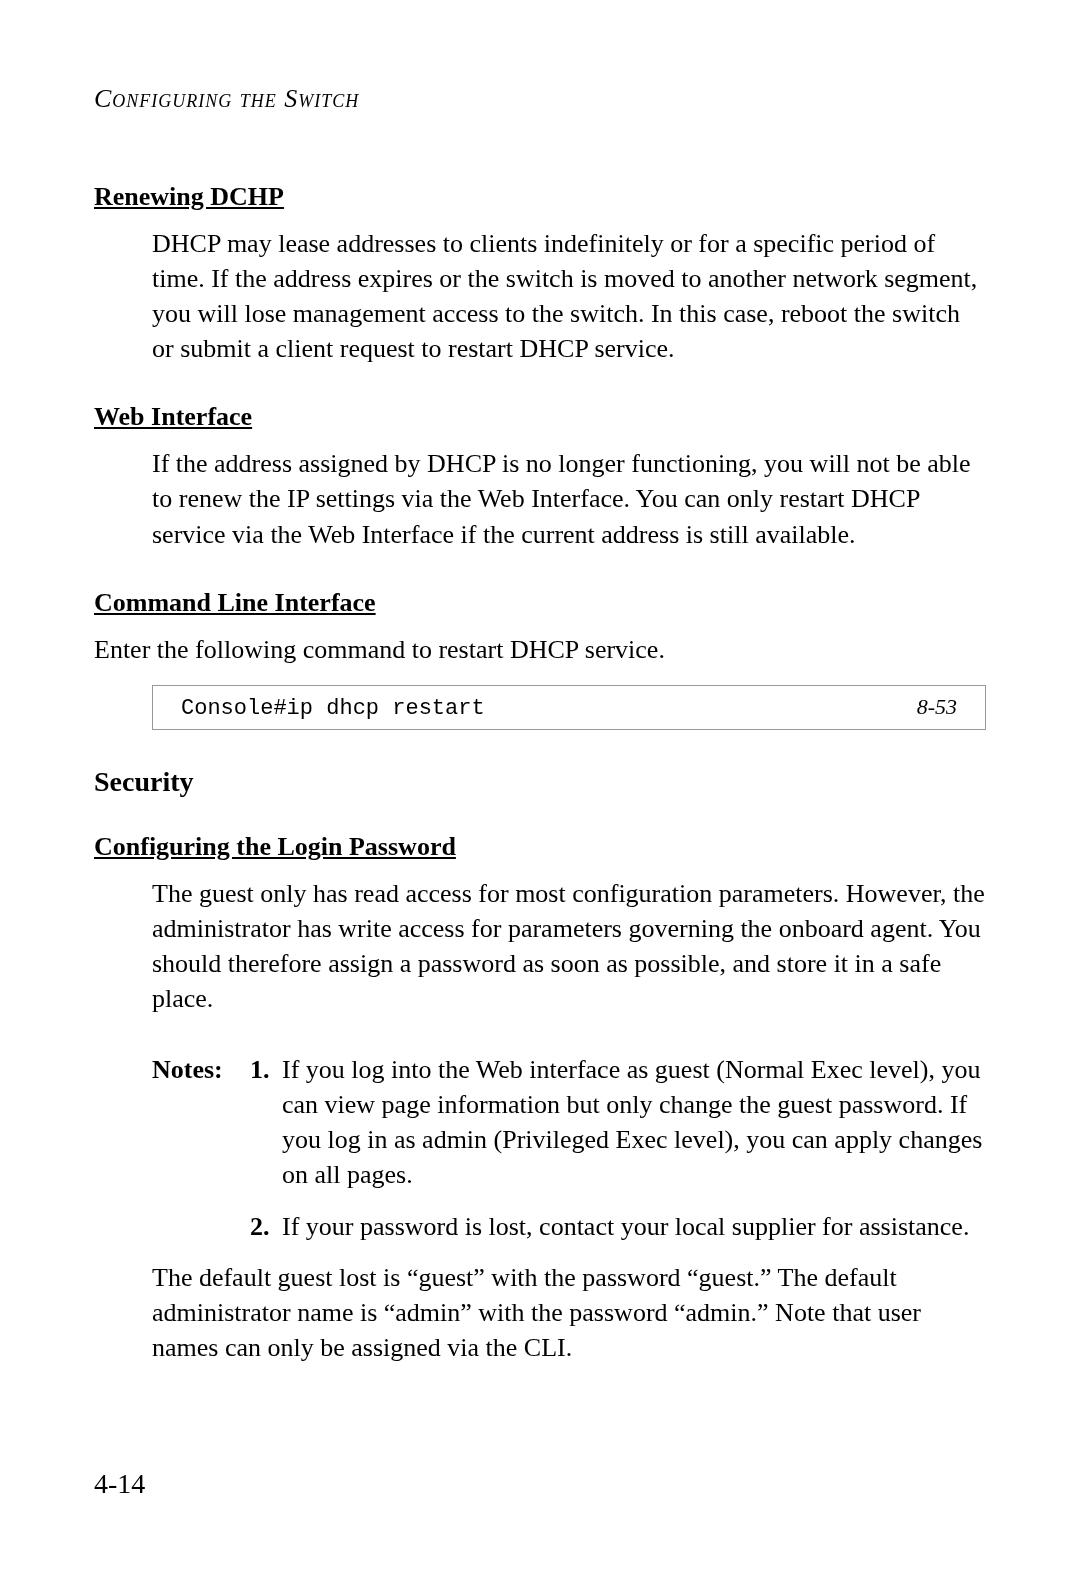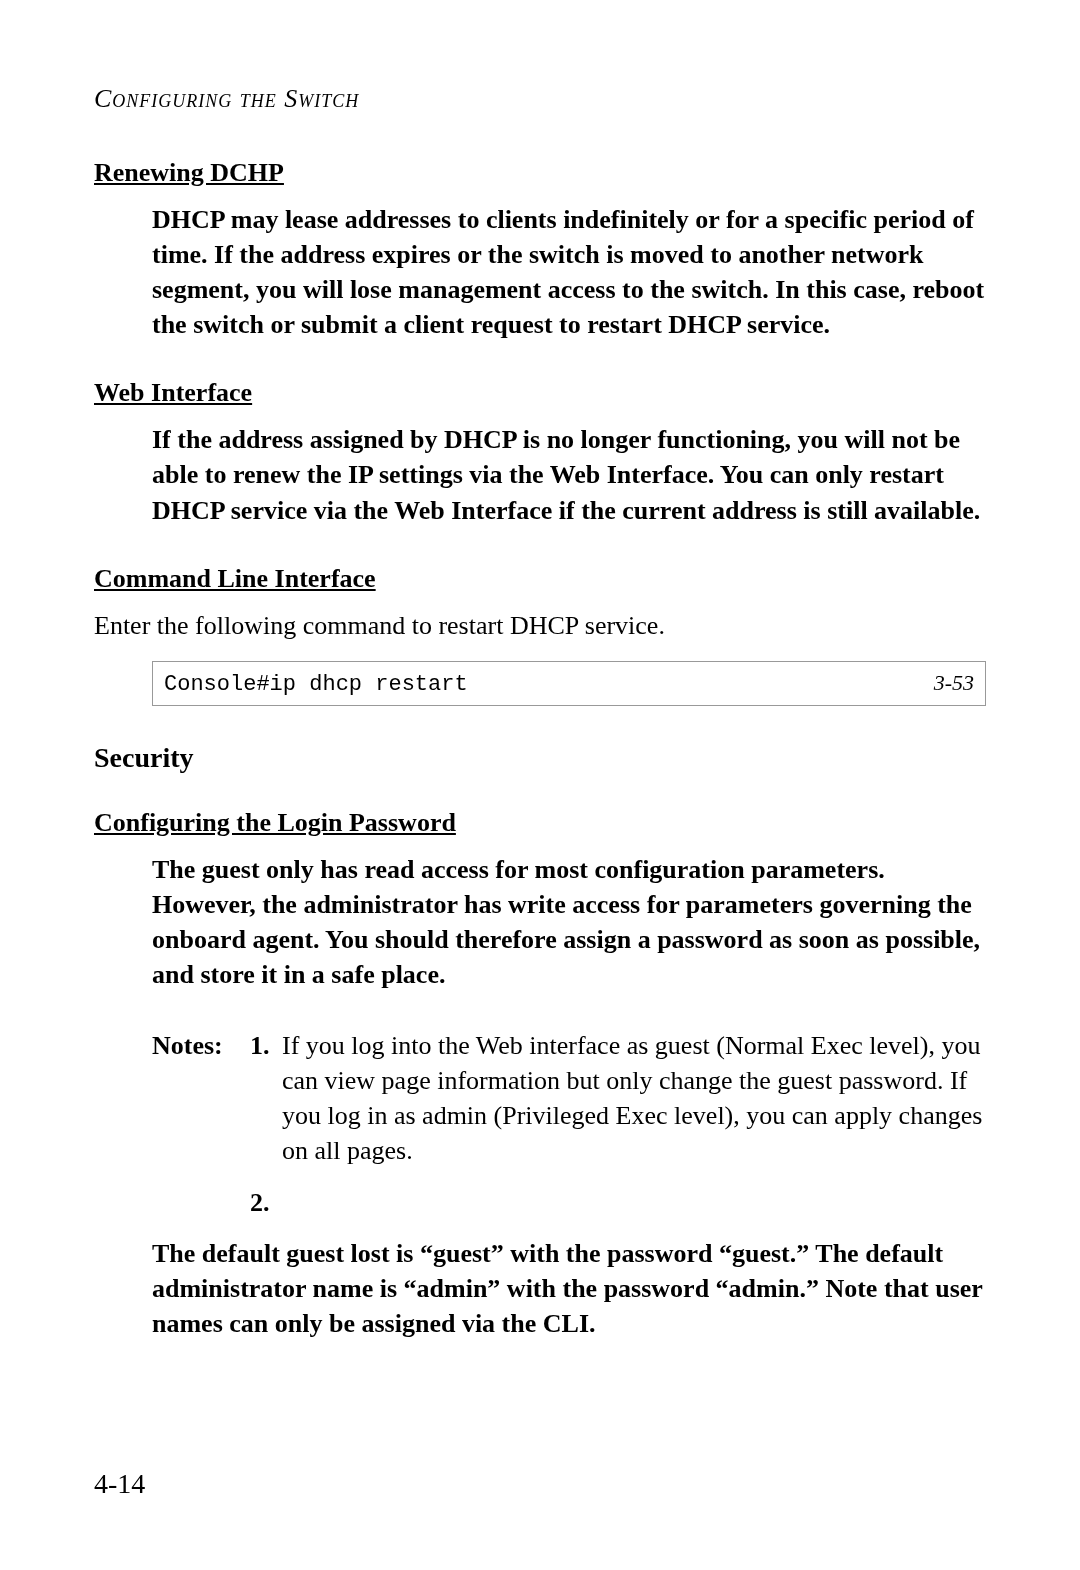--- a/index.html
+++ b/index.html
@@ -14,45 +14,44 @@
       height: 1570px;
       padding: 84px 94px 70px 94px;
       color: #000000;
       position: relative;
     }
     .running-head {
       font-variant: small-caps;
       font-style: italic;
       font-size: 26px;
       letter-spacing: 1px;
-      margin-bottom: 44px;
+      margin-bottom: 68px;
     }
     .subsection-title {
       font-weight: bold;
       font-size: 26px;
       margin-bottom: 14px;
       text-decoration: underline;
     }
     .body-text {
       font-size: 26px;
       line-height: 1.35;
       margin-left: 58px;
       margin-bottom: 36px;
-      font-weight: bold;
     }
     .body-text-tight {
       font-size: 26px;
       line-height: 1.35;
       margin-bottom: 18px;
     }
     .code-box {
       border: 1px solid #999;
       margin-left: 58px;
       margin-right: 0;
-      padding: 8px 11px;
+      padding: 8px 28px;
       font-family: 'Courier New', Courier, monospace;
       font-size: 22px;
       margin-bottom: 36px;
       display: flex;
       justify-content: space-between;
       align-items: baseline;
     }
     .code-box .cmd {
       font-family: 'Courier New', Courier, monospace;
     }
@@ -102,35 +101,36 @@
 <div class="body-text">DHCP may lease addresses to clients indefinitely or for a specific period of time. If the address expires or the switch is moved to another network segment, you will lose management access to the switch. In this case, reboot the switch or submit a client request to restart DHCP service.</div>
 
 <div class="subsection-title">Web Interface</div>
 <div class="body-text">If the address assigned by DHCP is no longer functioning, you will not be able to renew the IP settings via the Web Interface. You can only restart DHCP service via the Web Interface if the current address is still available.</div>
 
 <div class="subsection-title">Command Line Interface</div>
 <div class="body-text-tight">Enter the following command to restart DHCP service.</div>
 
 <div class="code-box">
   <span class="cmd">Console#ip dhcp restart</span>
-  <span class="ref">3-53</span>
+  <span class="ref">8-53</span>
 </div>
 
 <div class="section-title">Security</div>
 
 <div class="subsection-title">Configuring the Login Password</div>
 <div class="body-text">The guest only has read access for most configuration parameters. However, the administrator has write access for parameters governing the onboard agent. You should therefore assign a password as soon as possible, and store it in a safe place.</div>
 
 <div class="notes-block">
   <div class="notes-row">
     <div class="notes-label">Notes:</div>
     <div class="notes-num">1.</div>
     <div class="notes-text">If you log into the Web interface as guest (Normal Exec level), you can view page information but only change the guest password. If you log in as admin (Privileged Exec level), you can apply changes on all pages.</div>
   </div>
   <div class="notes-row">
     <div class="notes-label"></div>
     <div class="notes-num">2.</div>
+    <div class="notes-text">If your password is lost, contact your local supplier for assistance.</div>
   </div>
 </div>
 
 <div class="body-text">The default guest lost is “guest” with the password “guest.” The default administrator name is “admin” with the password “admin.” Note that user names can only be assigned via the CLI.</div>
 
 <div class="page-number">4-14</div>
 
 </body></html>

